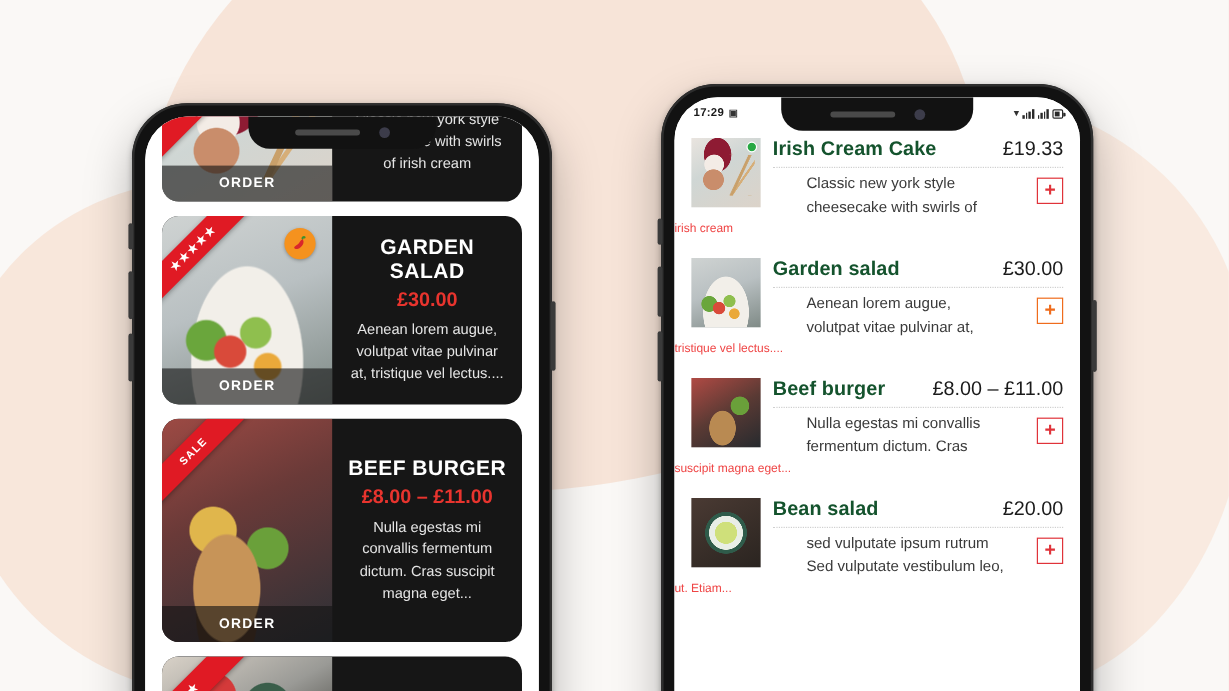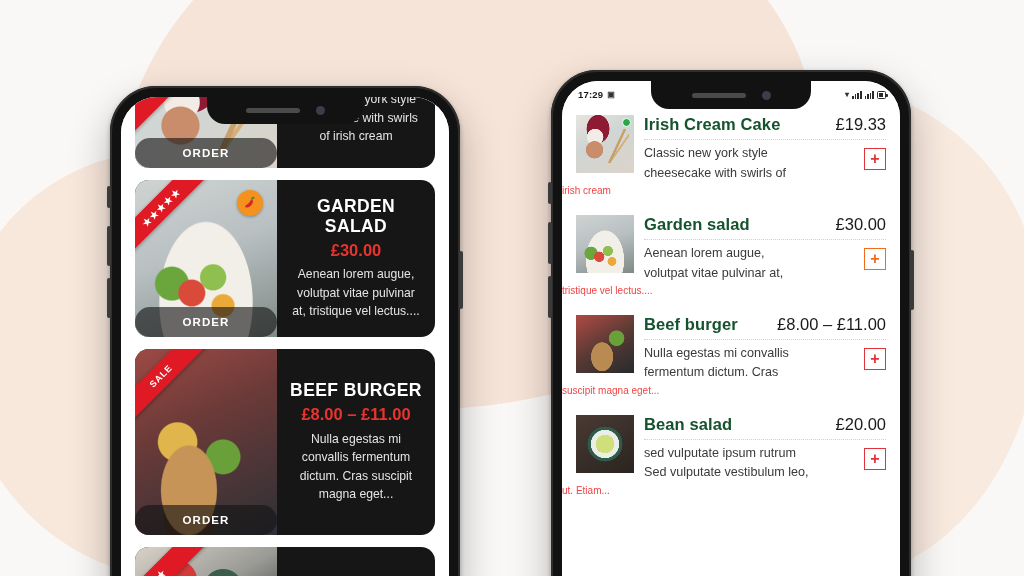--- a/index.html
+++ b/index.html
@@ -104,21 +104,21 @@
     position:relative; display:flex; background:#161616;
     border-radius:14px; overflow:hidden; margin:0 14px 12px 14px;
     min-height:152px;
   }
   .dcard-media { position:relative; width:142px; flex:0 0 142px; overflow:hidden; }
   .dcard-media .photo { position:absolute; inset:0; }
   .order-bar {
     position:absolute; left:0; right:0; bottom:0; height:30px;
     background:rgba(20,20,20,.62);
     display:flex; align-items:center; justify-content:center;
-    color:#fff; font-size:11.5px; font-weight:700; letter-spacing:1.1px;border-radius:15px;
+    color:#fff; font-size:11.5px; font-weight:700; letter-spacing:1.1px;
   }
   .ribbon {
     position:absolute; left:-34px; top:16px; width:120px; height:22px;
     background:#e01a24; transform:rotate(-45deg);
     display:flex; align-items:center; justify-content:center;
     color:#fff; font-size:9px; font-weight:700; letter-spacing:1px;
     box-shadow:0 1px 4px rgba(0,0,0,.35);
   }
   .ribbon.stars { letter-spacing:1px; font-size:10px; }
   .chili-badge {
@@ -156,21 +156,21 @@
     font-family:"Liberation Sans Narrow","Liberation Sans",sans-serif;
     white-space:nowrap;
   }
   .lrow-price {
     font-size:16.5px; font-weight:400; color:#1a1a1a; white-space:nowrap;
     font-family:"Liberation Sans Narrow","Liberation Sans",sans-serif;
   }
   .dotted { border-bottom:1px dotted #cfcfcf; margin:5px 0 4px 0; }
   .lrow-bottom { display:flex; align-items:flex-start; gap:10px; }
   .lrow-desc {
-    flex:1; font-size:12.6px; line-height:1.56; color:#3a3a3a;
+    flex:1; font-size:12.6px; line-height:1.56; color:#3a3a3a;margin-left:28px;
   }
   .add-btn {
     flex:0 0 auto; width:22px; height:22px; margin-top:4px;
     border:1.6px solid #e0333a; color:#e0333a;
     display:flex; align-items:center; justify-content:center;
     font-size:16px; font-weight:700; line-height:1;
     background:#fff;
   }
   .add-btn.orange { border-color:#ef6c1c; color:#ef6c1c; }
   .desc-overflow { font-size:10px; line-height:1.56; color:#ef4444; margin-left:-14px; }

